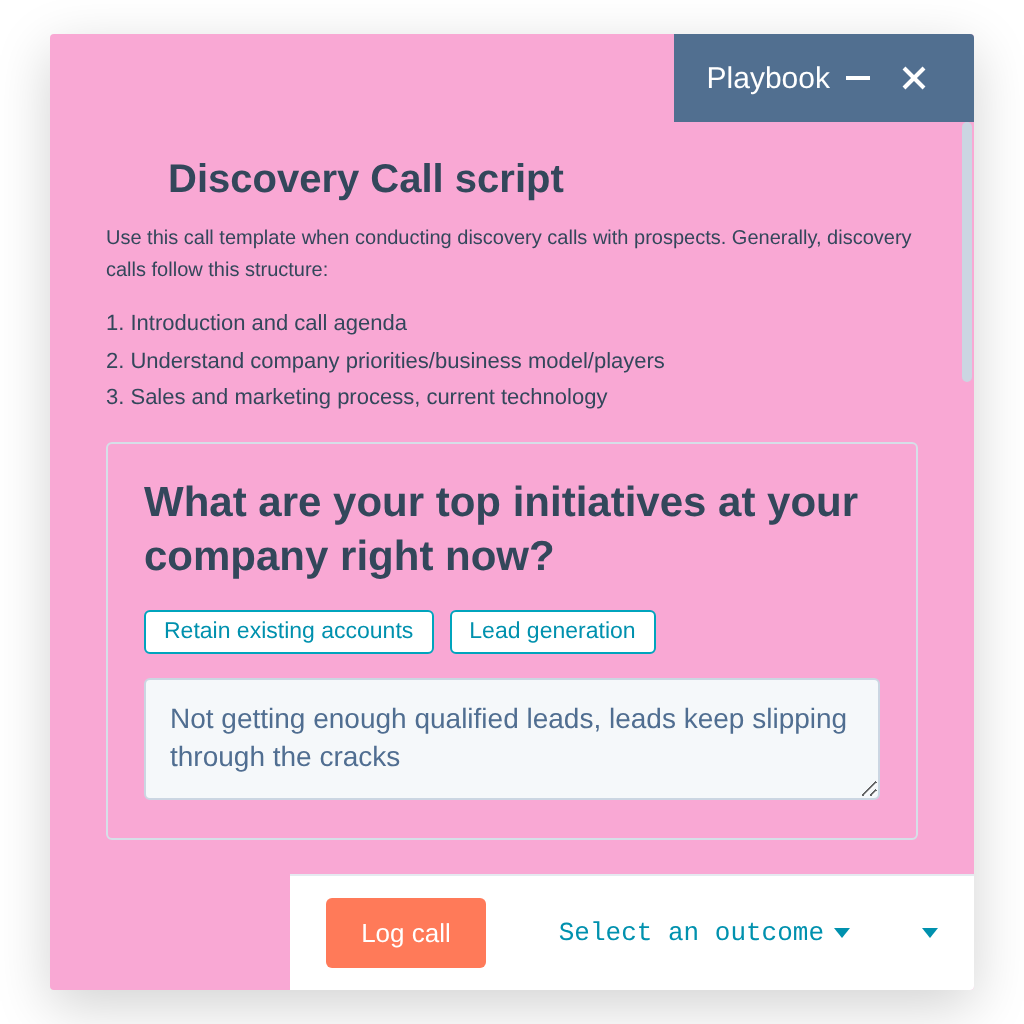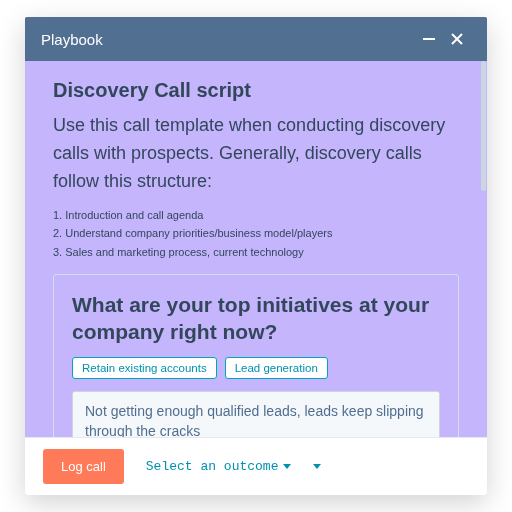--- a/index.html
+++ b/index.html
@@ -1,27 +1,28 @@
 <!DOCTYPE html>
 <html><head>
 <meta charset="utf-8">
 <style>
   * { box-sizing: border-box; margin: 0; padding: 0; }
   html, body { width: 512px; height: 512px; font-family: -apple-system, BlinkMacSystemFont, "Segoe UI", Arial, sans-serif; }
   body { display: flex; align-items: center; justify-content: center; background: #fff; }
   .panel {
     width: 462px;
     height: 478px;
-    background: #c4b5fd;
+    background: #f9a8d4;
     box-shadow: 0 8px 28px rgba(0,0,0,0.18);
     border-radius: 2px;
     display: flex;
     flex-direction: column;
     overflow: hidden;
     position: relative;
+    align-items: flex-end;
   }
   .titlebar {
     background: #516f90;
     color: #fff;
     height: 44px;
     display: flex;
     align-items: center;
     padding: 0 16px;
     font-size: 15px;
     font-weight: 500;
@@ -41,23 +42,24 @@
     padding: 18px 28px 10px 28px;
     color: #33475b;
     height: 100%;
     overflow-y: auto;
   }
   .content h1 {
     font-size: 20px;
     font-weight: 600;
     color: #33475b;
     margin-bottom: 10px;
+    margin-left: 31px;
   }
   .desc, .below {
-    font-size: 18px;
+    font-size: 10px;
     line-height: 1.55;
     color: #33475b;
     margin-bottom: 10px;
   }
   .structure {
     list-style: none;
     font-size: 11px;
     line-height: 1.7;
     color: #33475b;
     margin-bottom: 12px;
@@ -112,21 +114,21 @@
     height: 130px;
     background: #cbd6e2;
     border-radius: 3px;
   }
   .footer {
     border-top: 1px solid #e5eaf0;
     background: #fff;
     padding: 11px 18px;
     display: flex;
     align-items: center;
-    gap: 22px;
+    gap: 36px;
   }
   .btn-primary {
     background: #ff7a59;
     color: #fff;
     border: none;
     font-size: 13px;
     padding: 10px 18px;
     border-radius: 3px;
     cursor: pointer;
     font-weight: 500;

